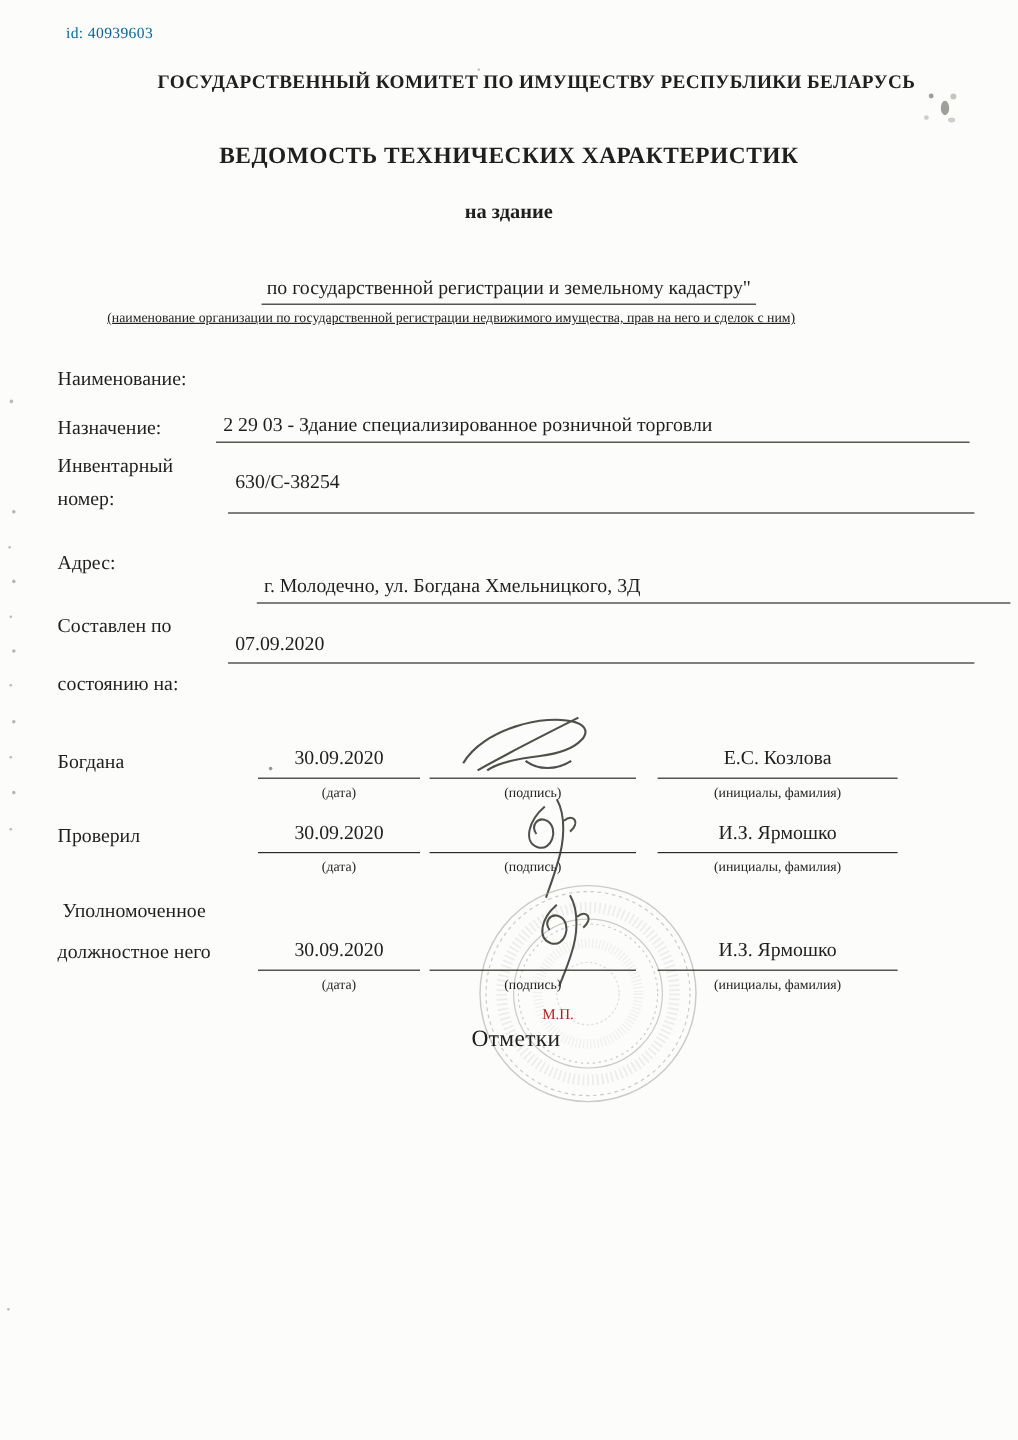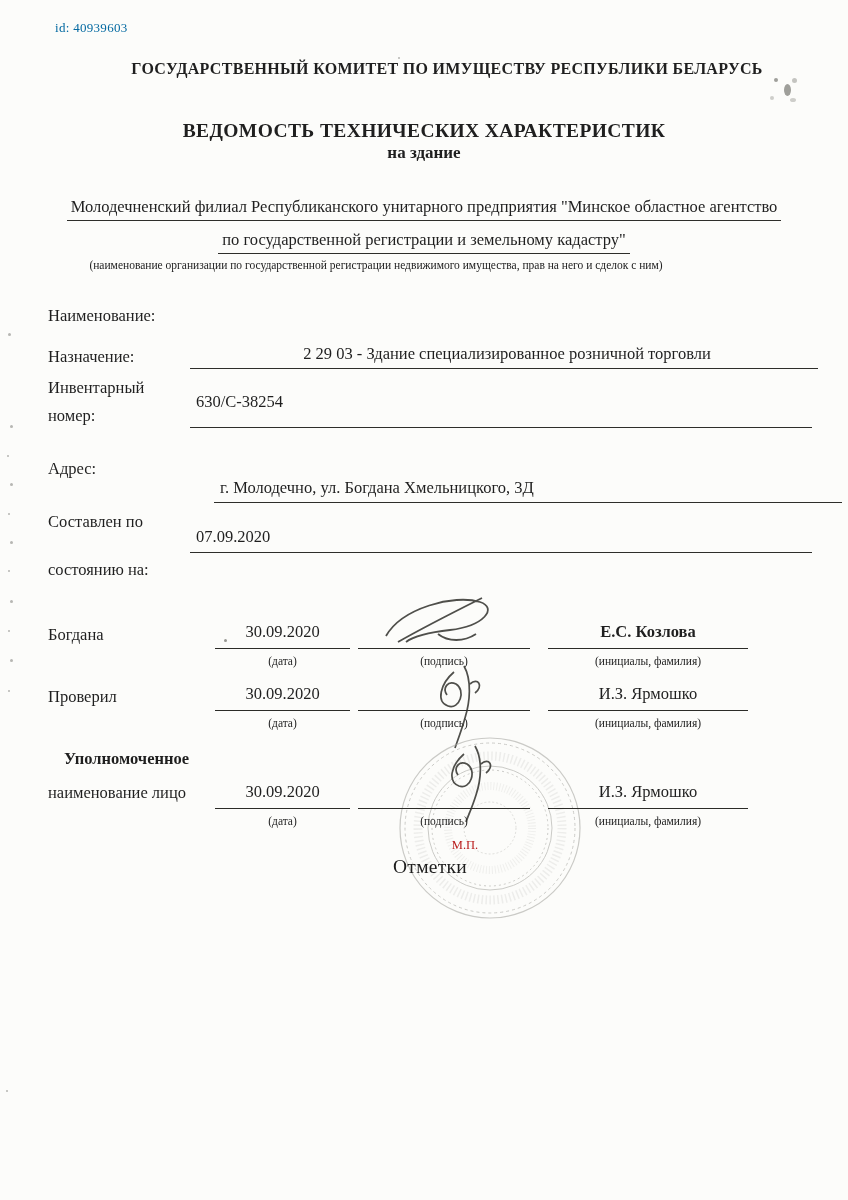--- a/index.html
+++ b/index.html
@@ -8,21 +8,21 @@
     position:relative;width:848px;height:1200px;background:#fcfcfa;overflow:hidden;
     font-family:"Liberation Serif","DejaVu Serif",serif;color:#1f1f1f;
   }
   .abs{position:absolute;}
   .scan-id{font-size:13px;letter-spacing:.3px;color:#0369a1;}
   .hdr{left:0;width:848px;text-align:center;font-size:16px;font-weight:700;letter-spacing:.3px;margin-left:23px;}
   .title1{left:0;width:848px;text-align:center;font-size:19.5px;font-weight:700;letter-spacing:.4px;}
   .title2{left:0;width:848px;text-align:center;font-size:17px;font-weight:700;}
   .orgwrap{left:0;width:848px;text-align:center;}
   .org{display:inline-block;font-size:16.5px;border-bottom:1.4px solid #2e2e2a;padding:0 4px 3px 4px;}
-  .smallcap{left:0;width:752px;text-align:center;font-size:11.5px;color:#222;}
+  .smallcap{left:0;width:752px;text-align:center;font-size:11.5px;color:#222;text-decoration:underline;}
   .flabel{font-size:16.5px;}
   .fvalue{font-size:16.5px;padding-left:6px;}
   .u{border-bottom:1.4px solid #2e2e2a;}
   .uline{border-top:1.4px solid #2e2e2a;height:0;}
   .sig-label{font-size:16.5px;}
   .sig-box{font-size:16.5px;text-align:center;border-bottom:1.5px solid #2b2b27;}
   .sig-cap{font-size:11.5px;text-align:center;color:#242424;}
   .mp{font-size:12.5px;text-align:center;color:#b91c1c;}
   .marks{font-size:19.5px;text-align:center;letter-spacing:.3px;}
   .dot{position:absolute;border-radius:50%;background:#7d7d78;opacity:.55;}
@@ -41,52 +41,49 @@
   <div class="smudge" style="left:762px;top:74px;width:40px;height:34px;">
     <i style="left:22px;top:10px;width:7px;height:12px;"></i>
     <i style="left:12px;top:4px;width:4px;height:4px;"></i>
     <i style="left:30px;top:4px;width:5px;height:5px;opacity:.6;"></i>
     <i style="left:8px;top:22px;width:4px;height:4px;opacity:.5;"></i>
     <i style="left:28px;top:24px;width:6px;height:4px;opacity:.5;"></i>
   </div>
 
   <div class="abs hdr" style="top:60px;">ГОСУДАРСТВЕННЫЙ КОМИТЕТ ПО ИМУЩЕСТВУ РЕСПУБЛИКИ БЕЛАРУСЬ</div>
   <div class="abs title1" style="top:120px;">ВЕДОМОСТЬ ТЕХНИЧЕСКИХ ХАРАКТЕРИСТИК</div>
-  <div class="abs title2" style="top:143px;">на здание</div>
+  <div class="abs title2" style="top:167px;">на здание</div>
 
-  <div class="abs orgwrap" style="top:197px;">
-    <span class="org">Молодечненский филиал Республиканского унитарного предприятия "Минское областное агентство</span>
-  </div>
   <div class="abs orgwrap" style="top:230px;">
     <span class="org">по государственной регистрации и земельному кадастру"</span>
   </div>
   <div class="abs smallcap" style="top:259px;">(наименование организации по государственной регистрации недвижимого имущества, прав на него и сделок с ним)</div>
 
   <div class="abs flabel" style="left:48px;top:306px;">Наименование:</div>
 
   <div class="abs flabel" style="left:48px;top:347px;">Назначение:</div>
-  <div class="abs fvalue u" style="left:190px;top:344px;width:622px;height:24px;text-align:center;">2 29 03 - Здание специализированное розничной торговли</div>
+  <div class="abs fvalue u" style="left:180px;top:344px;width:622px;height:24px;">2 29 03 - Здание специализированное розничной торговли</div>
 
   <div class="abs flabel" style="left:48px;top:378px;">Инвентарный</div>
   <div class="abs flabel" style="left:48px;top:406px;">номер:</div>
   <div class="abs fvalue" style="left:190px;top:392px;">630/С-38254</div>
   <div class="abs uline" style="left:190px;top:427px;width:622px;"></div>
 
   <div class="abs flabel" style="left:48px;top:459px;">Адрес:</div>
   <div class="abs fvalue u" style="left:190px;top:478px;width:622px;height:24px;margin-left:24px;">г. Молодечно, ул. Богдана Хмельницкого, 3Д</div>
 
   <div class="abs flabel" style="left:48px;top:512px;">Составлен по</div>
   <div class="abs flabel" style="left:48px;top:560px;">состоянию на:</div>
   <div class="abs fvalue" style="left:190px;top:527px;">07.09.2020</div>
   <div class="abs uline" style="left:190px;top:552px;width:622px;"></div>
 
   <div class="abs sig-label" style="left:48px;top:625px;">Богдана</div>
   <div class="abs sig-box" style="left:215px;top:622px;width:135px;height:26px;">30.09.2020</div>
   <div class="abs sig-box" style="left:358px;top:622px;width:172px;height:26px;"></div>
-  <div class="abs sig-box" style="left:548px;top:622px;width:200px;height:26px;font-weight:bold;">Е.С. Козлова</div>
+  <div class="abs sig-box" style="left:548px;top:622px;width:200px;height:26px;">Е.С. Козлова</div>
   <div class="abs sig-cap" style="left:215px;top:655px;width:135px;">(дата)</div>
   <div class="abs sig-cap" style="left:358px;top:655px;width:172px;">(подпись)</div>
   <div class="abs sig-cap" style="left:548px;top:655px;width:200px;">(инициалы, фамилия)</div>
   <svg class="sig-svg" style="left:380px;top:592px;" width="140" height="56" viewBox="0 0 140 56">
     <path d="M6 44 C 22 16, 74 2, 100 10 C 118 16, 104 34, 70 38 C 52 40, 34 44, 26 50 M 18 50 C 46 34, 78 18, 102 6 M 58 42 C 68 50, 84 50, 96 42" fill="none" stroke="#30302c" stroke-width="1.8" opacity=".85"></path>
   </svg>
 
   <div class="abs sig-label" style="left:48px;top:687px;">Проверил</div>
   <div class="abs sig-box" style="left:215px;top:684px;width:135px;height:26px;">30.09.2020</div>
   <div class="abs sig-box" style="left:358px;top:684px;width:172px;height:26px;"></div>
@@ -103,22 +100,22 @@
       <circle cx="95" cy="95" r="90" stroke-width="1.2"></circle>
       <circle cx="95" cy="95" r="85" stroke-width="1" stroke-dasharray="3 3"></circle>
       <circle cx="95" cy="95" r="72" stroke-width="9" stroke-dasharray="1.5 2.5" opacity=".3"></circle>
       <circle cx="95" cy="95" r="62" stroke-width="1"></circle>
       <circle cx="95" cy="95" r="58" stroke-width="1" stroke-dasharray="2 3"></circle>
       <circle cx="95" cy="95" r="42" stroke-width="8" stroke-dasharray="1 2" opacity=".25"></circle>
       <circle cx="95" cy="95" r="26" stroke-width="1" stroke-dasharray="2 2" opacity=".6"></circle>
     </g>
   </svg>
 
-  <div class="abs sig-label" style="left:64px;top:749px;font-weight:bold;">Уполномоченное</div>
-  <div class="abs sig-label" style="left:48px;top:783px;">наименование лицо</div>
+  <div class="abs sig-label" style="left:52px;top:749px;">Уполномоченное</div>
+  <div class="abs sig-label" style="left:48px;top:783px;">должностное него</div>
   <div class="abs sig-box" style="left:215px;top:782px;width:135px;height:26px;">30.09.2020</div>
   <div class="abs sig-box" style="left:358px;top:782px;width:172px;height:26px;"></div>
   <div class="abs sig-box" style="left:548px;top:782px;width:200px;height:26px;">И.З. Ярмошко</div>
   <div class="abs sig-cap" style="left:215px;top:815px;width:135px;">(дата)</div>
   <div class="abs sig-cap" style="left:358px;top:815px;width:172px;">(подпись)</div>
   <div class="abs sig-cap" style="left:548px;top:815px;width:200px;">(инициалы, фамилия)</div>
   <div class="abs mp" style="left:420px;top:838px;width:90px;">М.П.</div>
   <svg class="sig-svg" style="left:432px;top:740px;" width="80" height="84" viewBox="0 0 80 84">
     <path d="M 32 14 C 18 26, 16 42, 27 46 C 39 50, 45 30, 35 24 C 27 20, 21 28, 26 35 M 43 6 C 51 20, 49 40, 44 55 C 40 68, 36 76, 34 82 M 49 24 C 57 17, 63 26, 54 33" fill="none" stroke="#30302c" stroke-width="1.7" opacity=".85"></path>
   </svg>

